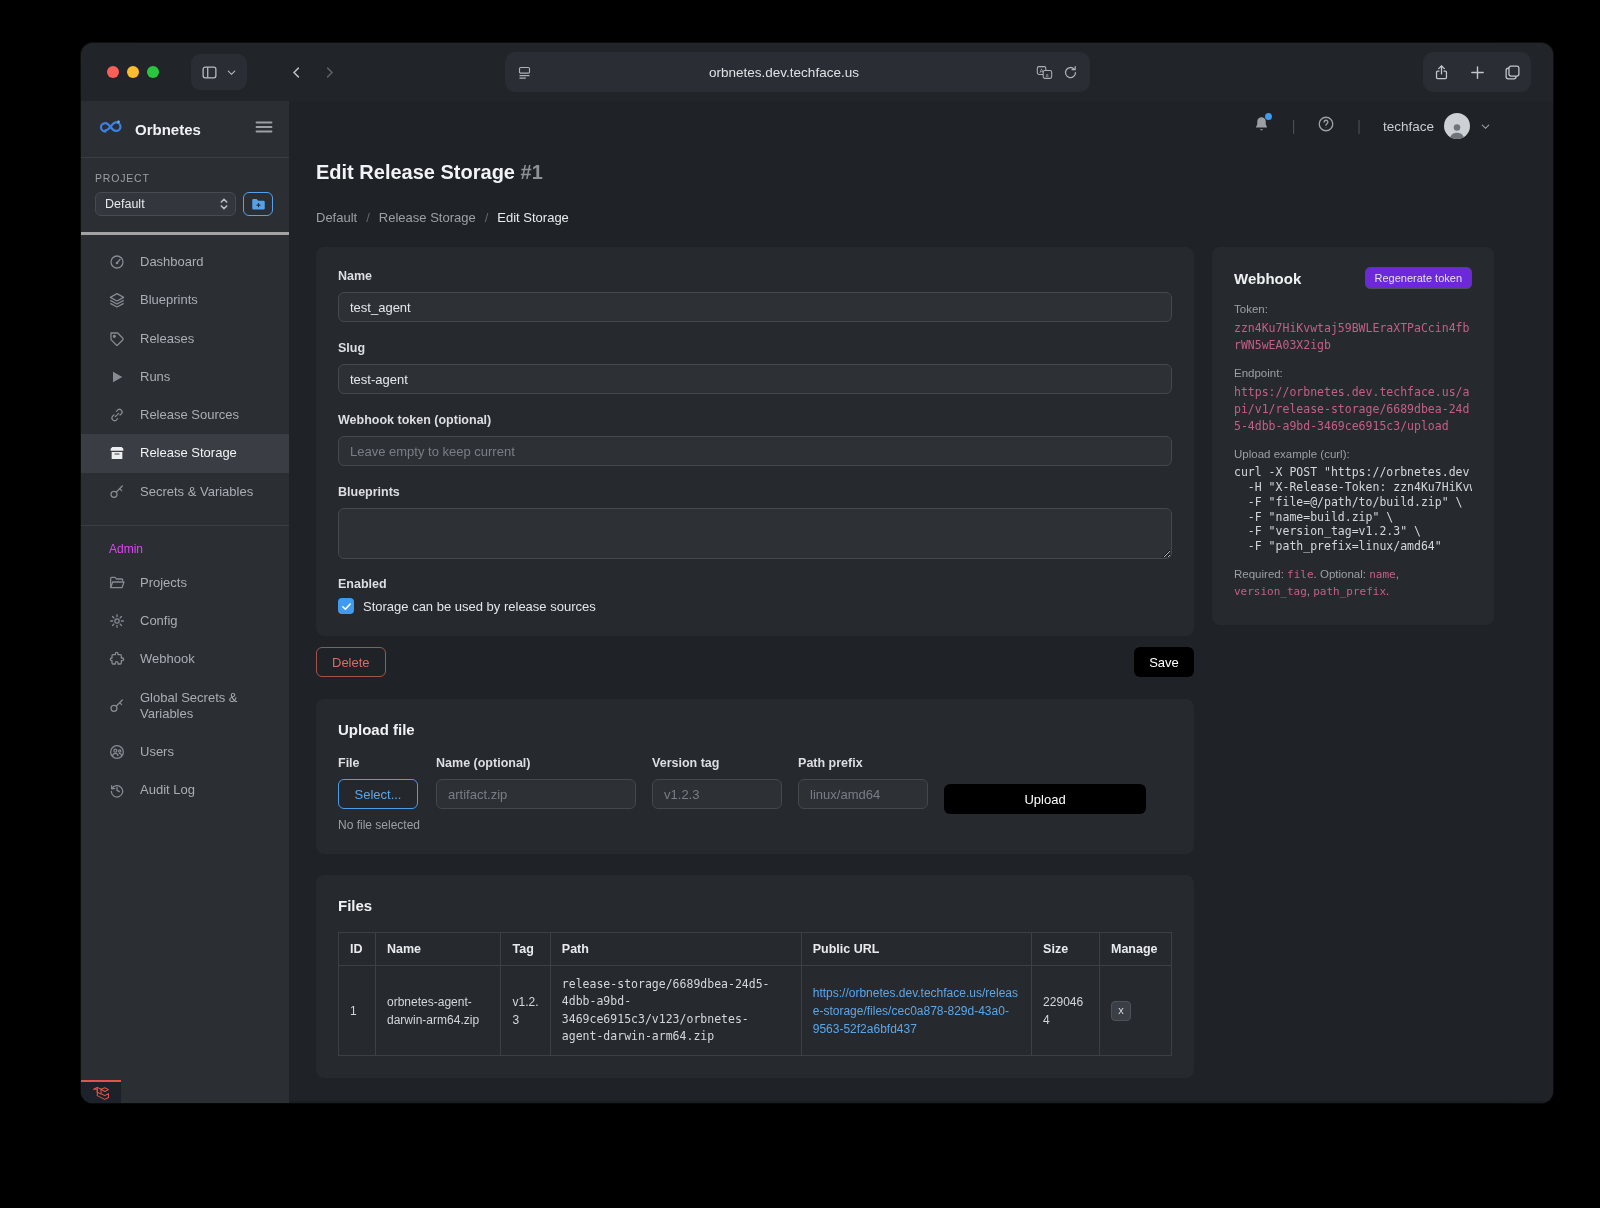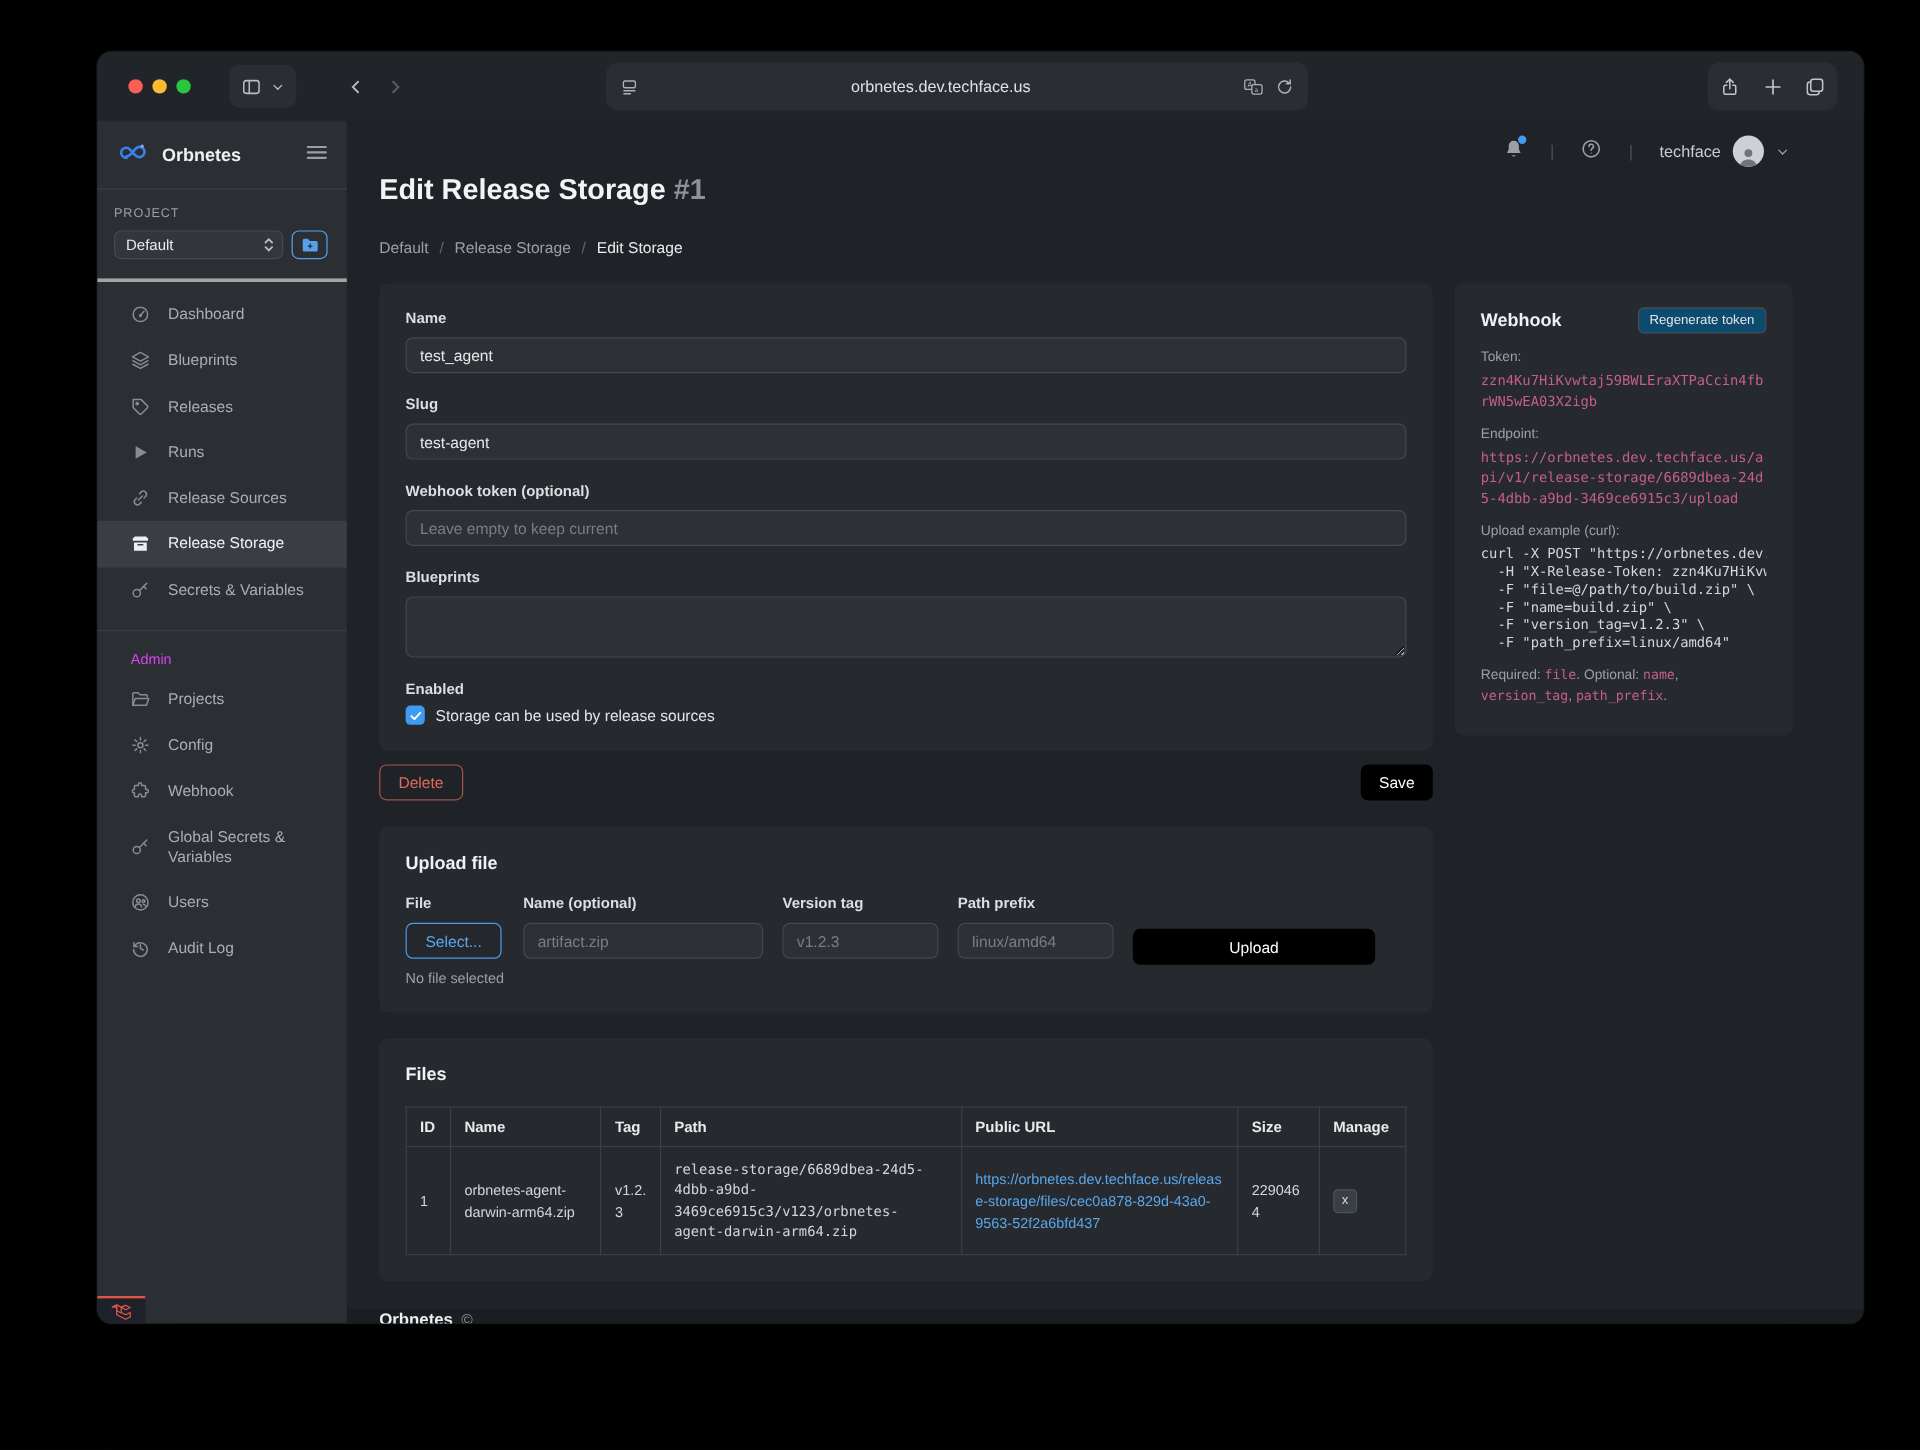--- a/index.html
+++ b/index.html
@@ -64,21 +64,21 @@
   .app-header { height:50px; display:flex; align-items:center; justify-content:flex-end;
     gap:22px; padding:12px 62px 0 0; color:#9ba0a6; }
   .hdr-sep { color:#4a4f55; font-size:14px; }
   .user-chip { display:flex; align-items:center; gap:10px; color:#c9cdd1; font-size:13.5px; }
   .avatar { width:26px; height:26px; border-radius:50%; background:#cdd0d4; display:flex;
     align-items:flex-end; justify-content:center; overflow:hidden; }
   .bell-wrap{ position:relative; }
   .bell-dot{ position:absolute; right:-2px; top:-2px; width:7px; height:7px; border-radius:50%; background:#3f9bf0; }
 
   .content { padding:6px 59px 0 27px; flex:1; }
-  .page-title { color:#f2f3f5; font-size:24px; font-weight:bold; }
+  .page-title { color:#f2f3f5; font-size:20px; font-weight:bold; margin-top:16px; }
   .page-title .muted { color:#8d9298; font-weight:bold; }
   .breadcrumb { margin-top:26px; font-size:13px; color:#9aa0a6; display:flex; gap:9px; }
   .breadcrumb .sep { color:#63686e; }
   .breadcrumb .current { color:#e9ebed; }
 
   .grid { display:flex; gap:18px; margin-top:22px; align-items:flex-start; }
   .col-left { width:878px; flex:none; }
   .card { background:#26292e; border-radius:8px; padding:22px; }
 
   .fld-label { color:#dcdee1; font-size:12.5px; font-weight:bold; margin-bottom:9px; }
@@ -95,21 +95,21 @@
   .btn-row { display:flex; justify-content:space-between; margin-top:11px; width:878px; }
   .btn { height:30px; border-radius:6px; font-size:13px; padding:0 15px; cursor:pointer;
     display:flex; align-items:center; justify-content:center; border:none; }
   .btn-delete { background:transparent; border:1px solid #a2544c; color:#de6b5e; }
   .btn-primary { background:#000000; color:#fff; min-width:60px; }
 
   
   .aside { width:282px; flex:none; background:#26292e; border-radius:8px; padding:20px 22px 24px; }
   .aside-head { display:flex; justify-content:space-between; align-items:center; margin-bottom:14px; }
   .aside-title { color:#f0f1f3; font-size:15px; font-weight:bold; }
-  .btn-regen { background:#0c4a6e; border:1px solid #4a4f56; color:#e3e5e8; font-size:11px;
+  .btn-regen { background:#6d28d9; border:1px solid #4a4f56; color:#e3e5e8; font-size:11px;
     border-radius:5px; height:22px; padding:0 9px; }
   .wh-label { color:#9aa0a6; font-size:11.5px; margin:11px 0 5px; }
   .wh-code { color:#c45f89; font-size:11.5px; line-height:1.45; word-break:break-all; }
   .curl { color:#d4d7da; font-size:11.5px; line-height:1.28; white-space:pre; overflow:hidden; margin-top:2px; }
   .wh-note { color:#9aa0a6; font-size:11.5px; margin-top:12px; line-height:1.5; }
   .wh-note code { color:#c45f89; font-family:"DejaVu Sans Mono", monospace; font-size:11px; }
 
   
   .upload-card { margin-top:22px; }
   .card-title { color:#f0f1f3; font-size:15px; font-weight:bold; margin-bottom:18px; }

